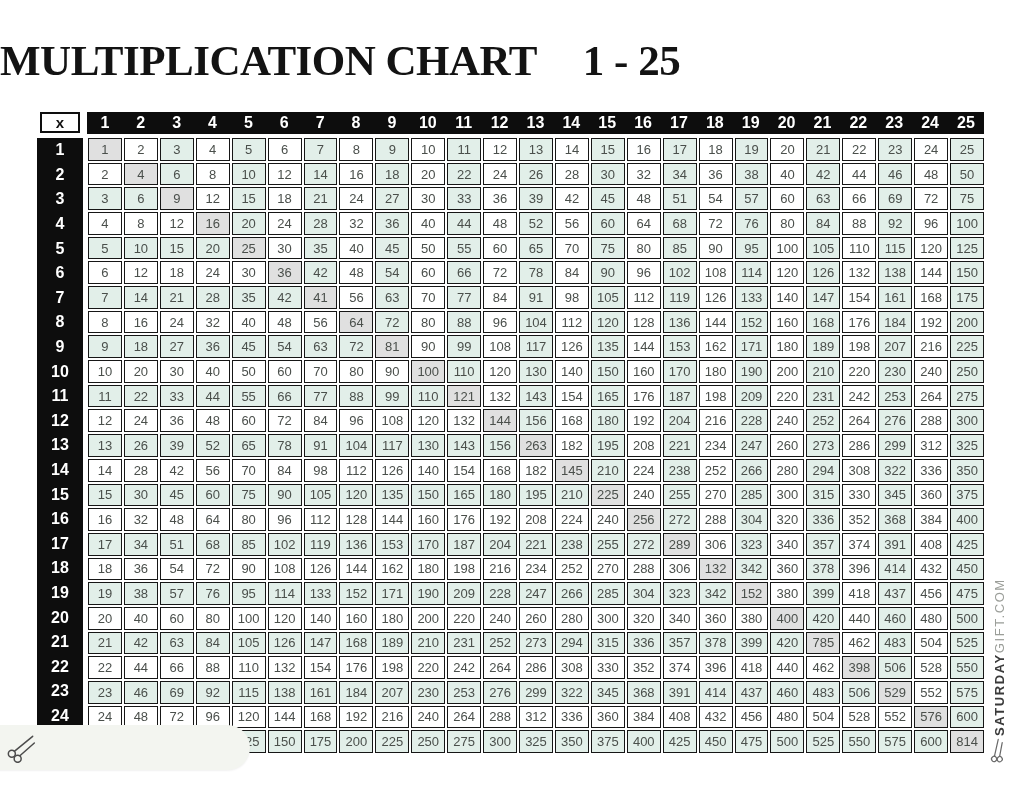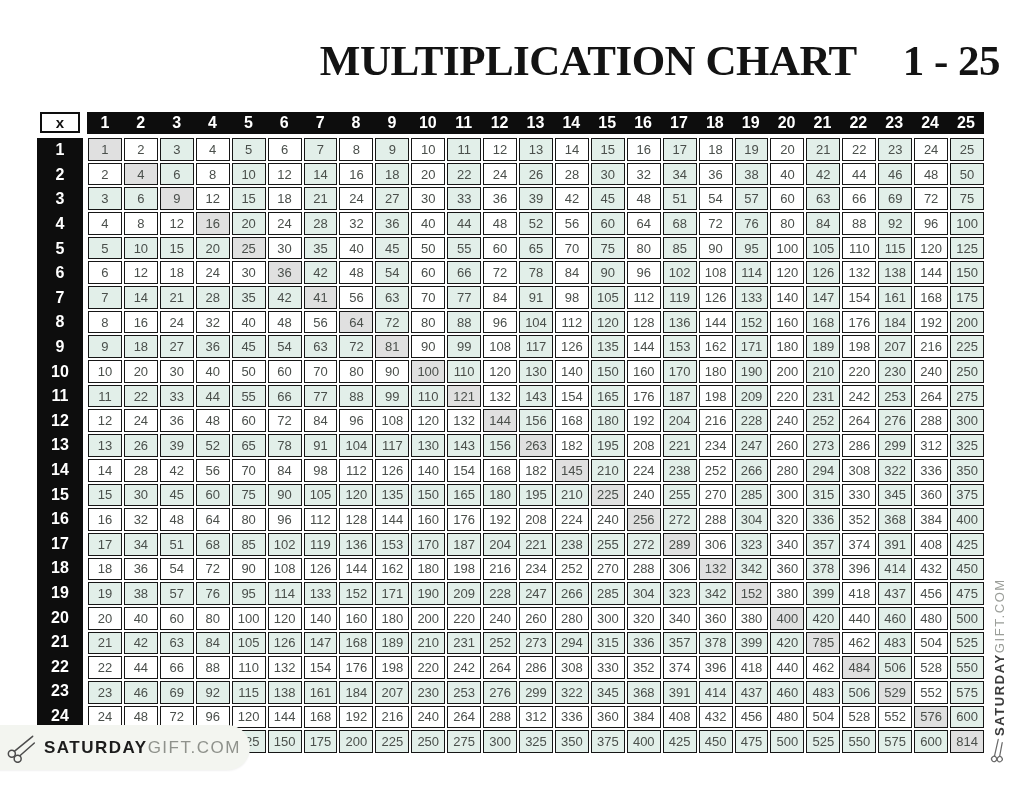--- a/index.html
+++ b/index.html
@@ -1,20 +1,20 @@
 <!DOCTYPE html>
 <html><head>
 <meta charset="utf-8">
 <style>
   html,body{margin:0;padding:0;}
   body{width:1024px;height:791px;background:#ffffff;font-family:"Liberation Sans",sans-serif;overflow:hidden;}
   .page{position:relative;width:1024px;height:791px;background:#fff;}
 
   
-  .title{position:absolute;top:36px;left:0;width:1000px;text-align:right;
+  .title{position:absolute;top:36px;left:0;width:1000px;text-align:left;
          font-family:"Liberation Serif",serif;font-weight:700;font-size:43px;
          letter-spacing:-0.5px;color:#131313;white-space:nowrap;}
   .title .gap{display:inline-block;width:46px;}
 
   
   .table-wrap{position:absolute;left:37px;top:112px;width:947px;height:641px;}
   .corner-cell{position:absolute;left:3px;top:0;width:36px;height:17px;background:#fff;
                border:2px solid #0e0e0e;display:flex;align-items:center;justify-content:center;
                font-weight:700;font-size:15px;color:#0e0e0e;}
   .col-strip{position:absolute;left:50px;top:0;width:897px;height:22px;background:#0d0d0d;
@@ -654,21 +654,21 @@
         <div class="cell plain">264</div>
         <div class="cell plain">286</div>
         <div class="cell plain">308</div>
         <div class="cell plain">330</div>
         <div class="cell plain">352</div>
         <div class="cell plain">374</div>
         <div class="cell plain">396</div>
         <div class="cell plain">418</div>
         <div class="cell plain">440</div>
         <div class="cell plain">462</div>
-        <div class="cell diag">484</div>
+        <div class="cell diag">398</div>
         <div class="cell mint">506</div>
         <div class="cell plain">528</div>
         <div class="cell mint">550</div>
         <div class="cell mint">23</div>
         <div class="cell mint">46</div>
         <div class="cell mint">69</div>
         <div class="cell mint">92</div>
         <div class="cell mint">115</div>
         <div class="cell mint">138</div>
         <div class="cell mint">161</div>
@@ -745,23 +745,20 @@
 
   <div class="banner">
     <span class="scissors">
       <svg width="30" height="30" viewBox="0 0 36 36" fill="none" stroke="#4c4c4c" stroke-width="1.8" stroke-linecap="round">
         <circle cx="7" cy="25" r="4.2"></circle>
         <circle cx="14" cy="31" r="4.2"></circle>
         <path d="M10 22 L32 4"></path>
         <path d="M17 27 L34 12"></path>
       </svg>
     </span>
-    <span class="logo-text">
-      <span class="logo-bold">SATURDAY</span><span class="logo-light">GIFT.COM</span>
-    </span>
   </div>
 
   <div class="vlogo">
     <span class="logo-bold">SATURDAY</span><span class="logo-light">GIFT.COM</span>
   </div>
   <div class="vscissors">
     <svg width="22" height="22" viewBox="0 0 36 36" fill="none" stroke="#6a6a6a" stroke-width="2" stroke-linecap="round">
       <circle cx="7" cy="25" r="4.2"></circle>
       <circle cx="14" cy="31" r="4.2"></circle>
       <path d="M10 22 L32 4"></path>

